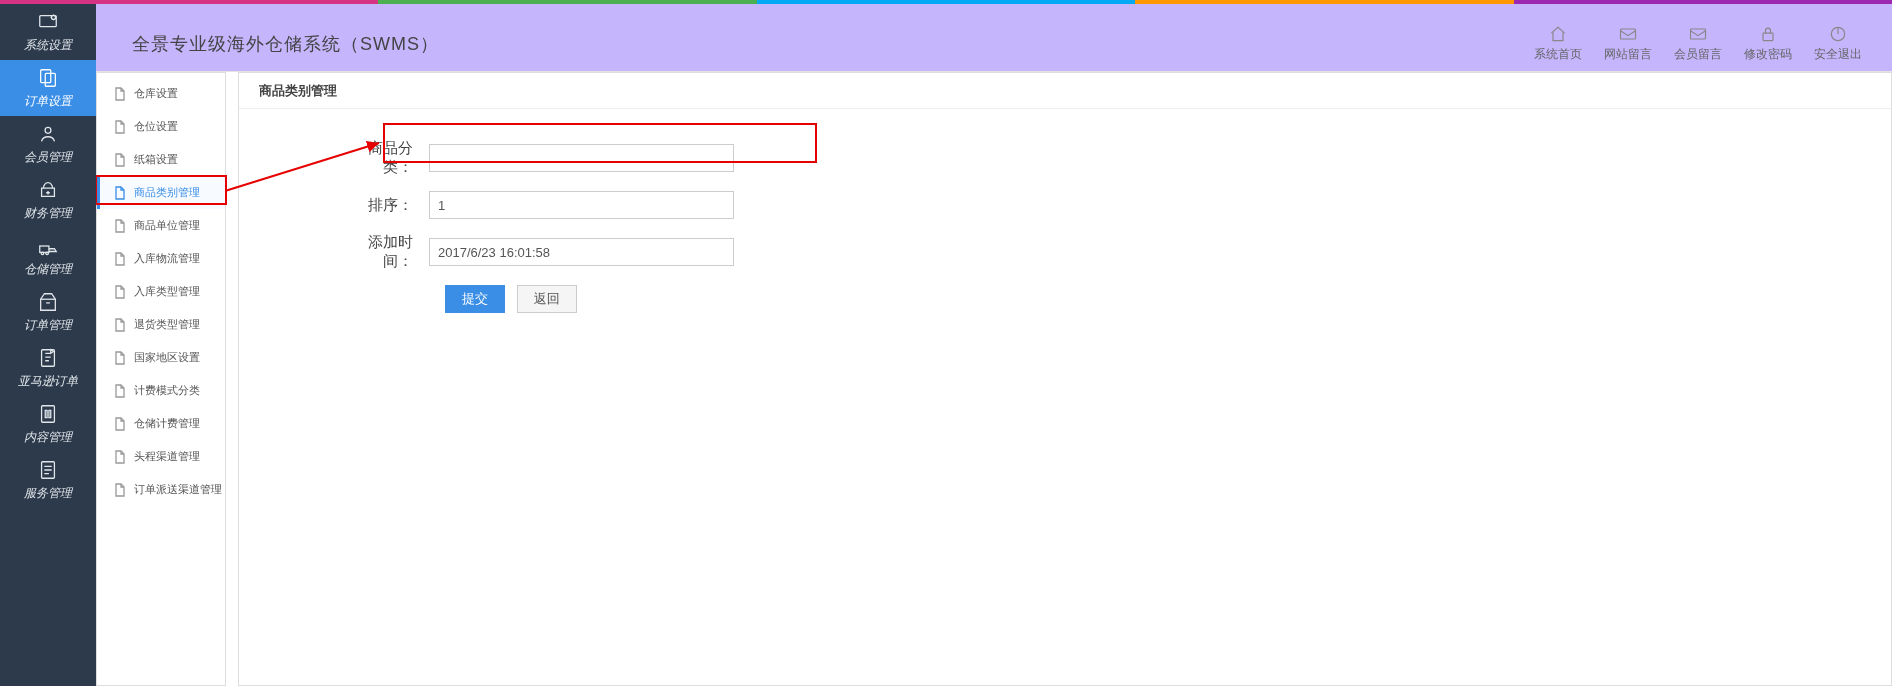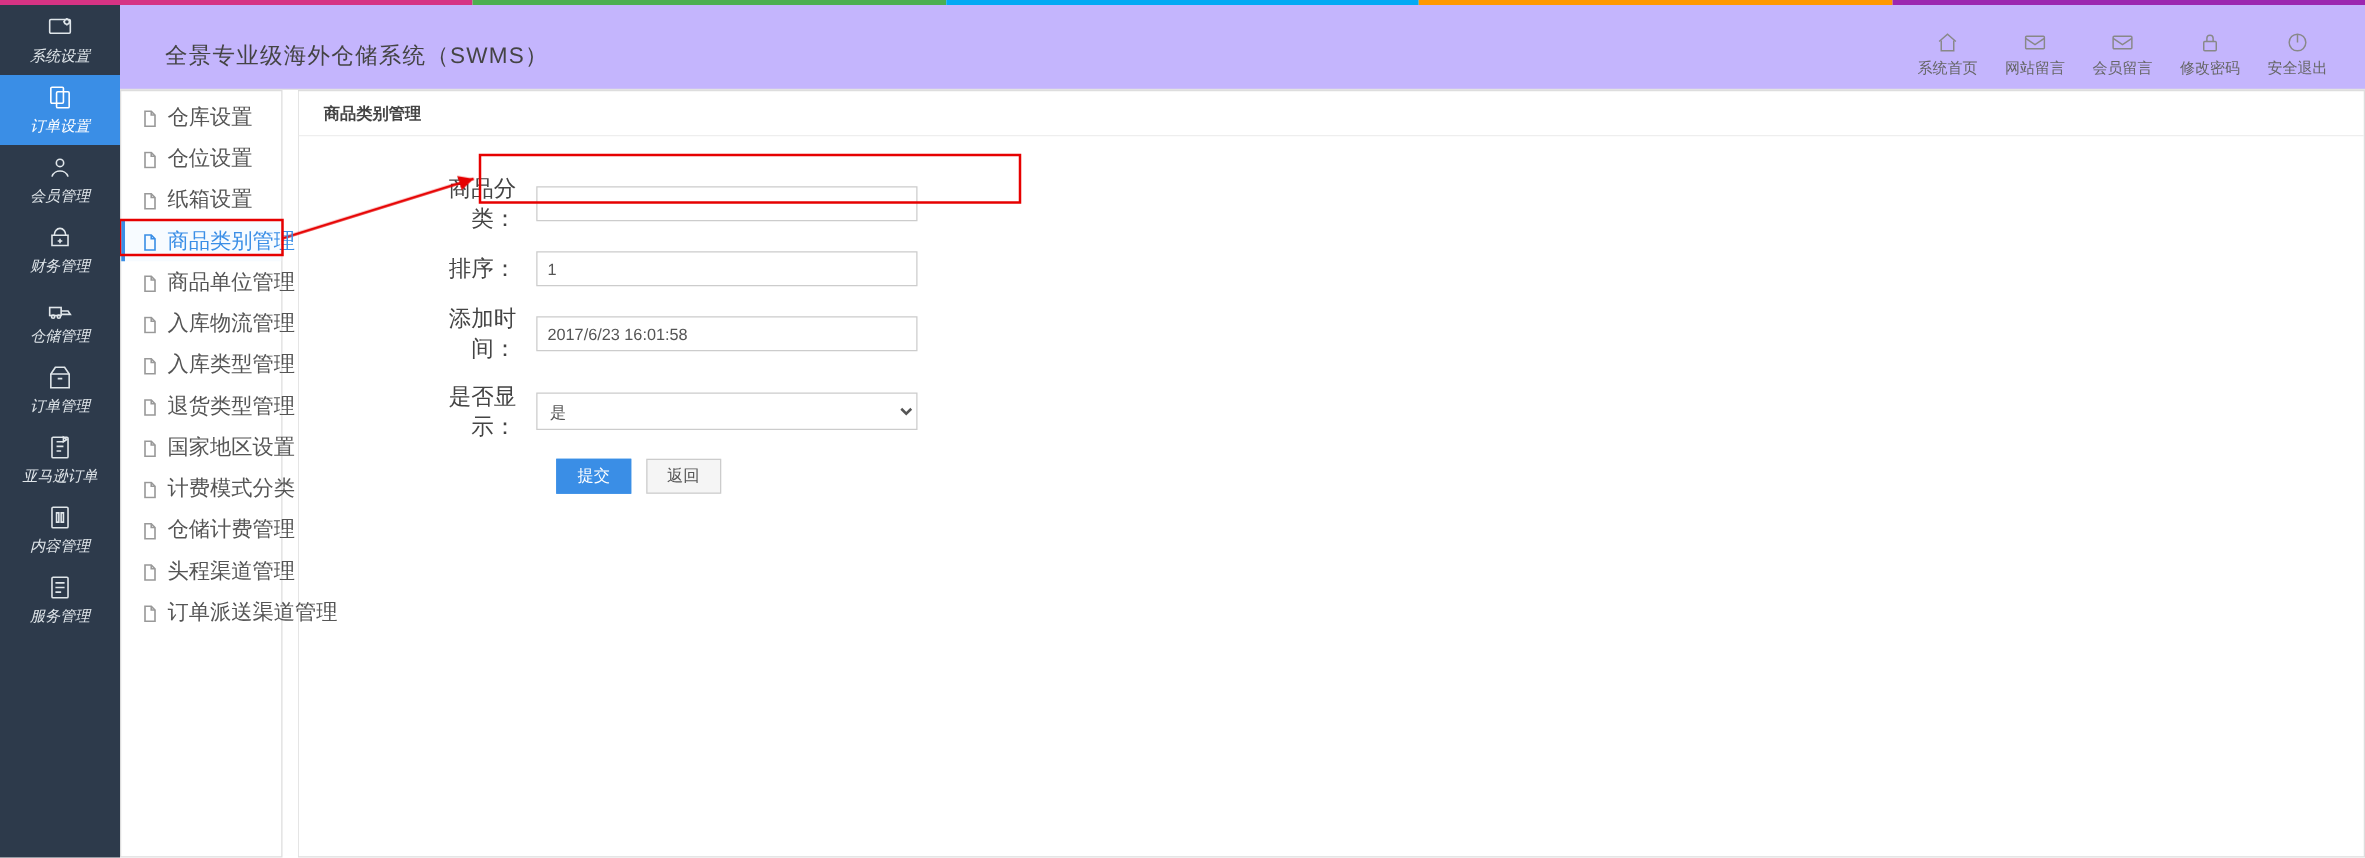--- a/index.html
+++ b/index.html
@@ -23,32 +23,32 @@
   
   .header { position:fixed; top:4px; left:96px; right:0; height:68px; background:#c4b5fd; border-bottom:1px solid #e3e3e3; display:flex; align-items:center; padding:12px 30px 0 36px; z-index:30;}
   .header .title { font-size:18px; color:#444; letter-spacing:1px;}
   .header .actions { margin-left:auto; display:flex; gap:22px;}
   .header .act { display:flex; flex-direction:column; align-items:center; font-size:12px; color:#666; cursor:pointer;}
   .header .act .hic{ width:22px; height:20px; display:flex; align-items:center; justify-content:center; color:#888; margin-bottom:2px;}
   .header .act .hic svg{ width:20px; height:20px; fill:none; stroke:currentColor; stroke-width:1.4;}
 
   
   .nav-sec { position:fixed; top:72px; left:96px; bottom:0; width:130px; background:#fff; border:1px solid #ddd; padding:4px 0; z-index:20;}
-  .nav-sec .sec-it { display:flex; align-items:center; height:33px; padding:0 10px 0 14px; font-size:17px; color:#555; cursor:pointer; border-left:3px solid transparent; white-space:nowrap;}
+  .nav-sec .sec-it { display:flex; align-items:center; height:33px; padding:0 10px 0 14px; font-size:11px; color:#555; cursor:pointer; border-left:3px solid transparent; white-space:nowrap;}
   .nav-sec .sec-it .fic { width:12px; height:14px; margin-right:8px; flex:none;}
   .nav-sec .sec-it .fic svg{ width:12px; height:14px; fill:none; stroke:#999; stroke-width:1.3;}
   .nav-sec .sec-it.active { color:#3a8ee6; border-left-color:#3a8ee6; background:#f7fbff;}
   .nav-sec .sec-it.active .fic svg{ stroke:#3a8ee6;}
 
   
   .content { position:fixed; top:72px; left:238px; right:0; bottom:0; background:#fff; border:1px solid #ddd; }
   .content .panel-title { height:36px; line-height:36px; padding:0 20px; font-size:13px; font-weight:bold; color:#444; border-bottom:1px solid #eee;}
   .form { padding:30px 20px 20px 100px; position:relative;}
   .frow { display:flex; align-items:center; margin-bottom:14px;}
-  .frow .lbl { width:90px; text-align:right; padding-right:16px; color:#444; font-size:18px;}
+  .frow .lbl { width:90px; text-align:right; padding-right:16px; color:#444; font-size:15px;}
   .frow .ctrl { }
   .frow input[type=text]{ height:28px; width:305px; border:1px solid #ccc; padding:0 8px; font-size:13px; color:#555; background:#fff;}
   .frow select { height:30px; width:305px; border:1px solid #ccc; padding:0 6px; font-size:13px; color:#555; background:#fff;}
   .btns { margin-left:106px; margin-top:6px;}
   .btn { display:inline-flex; align-items:center; justify-content:center; height:28px; padding:0 16px; font-size:13px; border:1px solid #ccc; background:#f5f5f5; color:#555; cursor:pointer; margin-right:8px;}
   .btn.primary { background:#3a8ee6; border-color:#3a8ee6; color:#fff;}
 
   
   .annot-box { position:absolute; border:2px solid #e60000; pointer-events:none;}
   .annot-arrow { position:absolute; pointer-events:none;}
@@ -325,25 +325,19 @@
     <div class="frow">
       <div class="lbl">排序：</div>
       <div class="ctrl"><input type="text" value="1" style=""></div>
     </div>
 
     <div class="frow">
       <div class="lbl">添加时间：</div>
       <div class="ctrl"><input type="text" value="2017/6/23 16:01:58" style=""></div>
     </div>
 
-    <div class="frow">
-      <div class="lbl">是否显示：</div>
-      <div class="ctrl">
-        <select id="sel-display"><option>是</option><option>否</option></select>
-      </div>
-    </div>
 
     <div class="btns">
       <button class="btn primary">提交</button>
       <button class="btn">返回</button>
     </div>
   </div>
 </main>
 
 </body></html>

